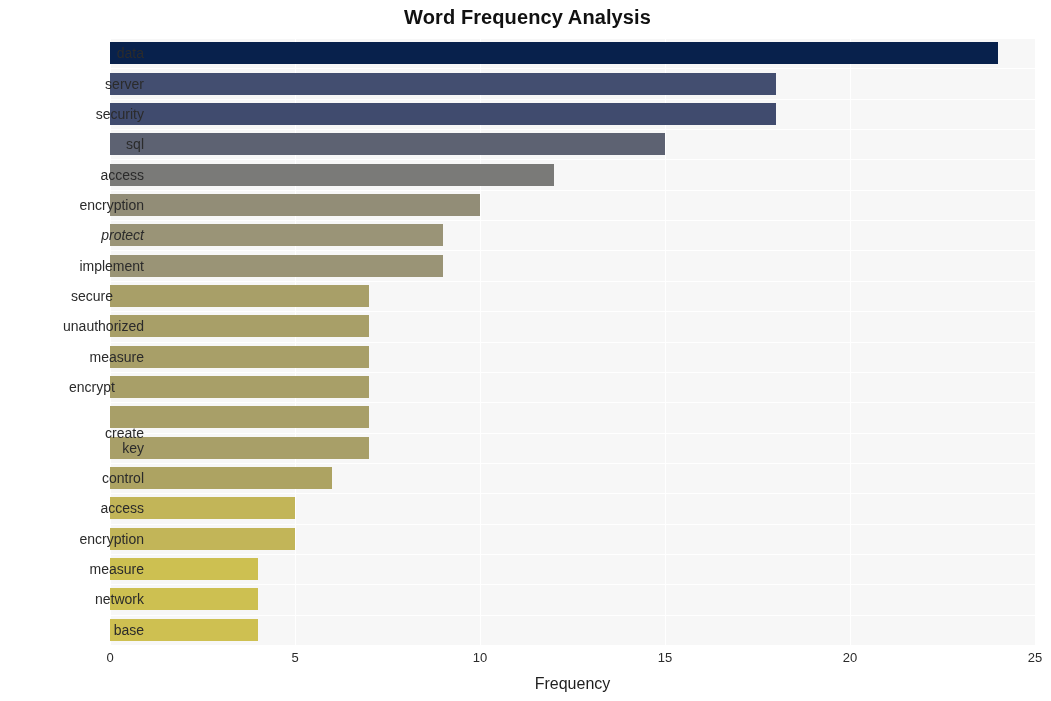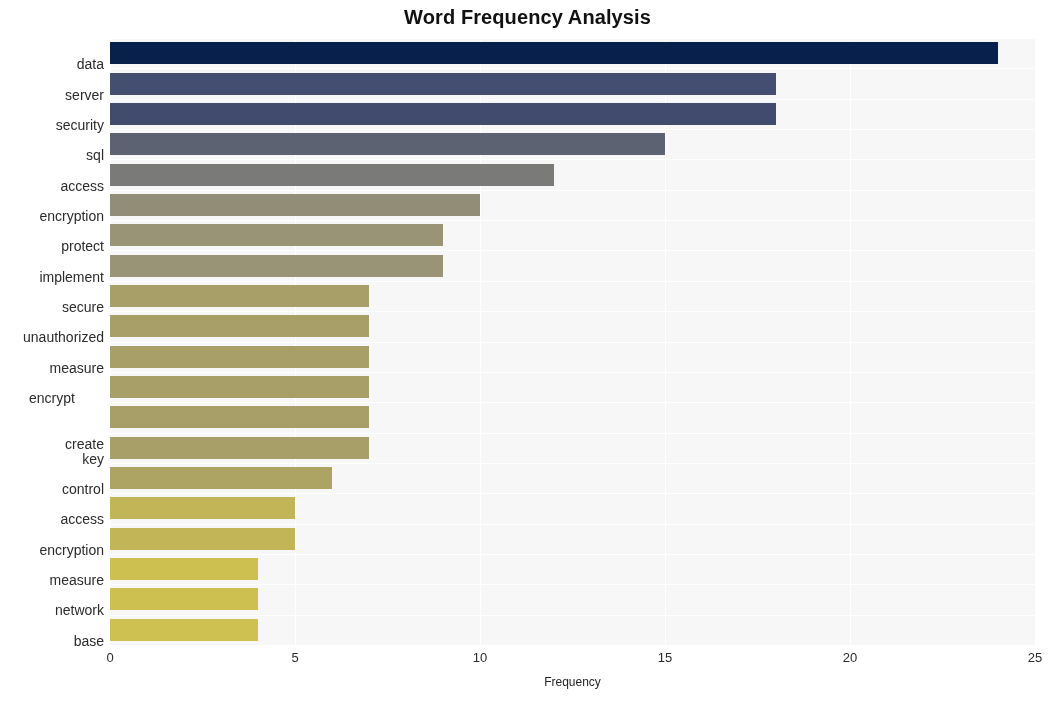--- a/index.html
+++ b/index.html
@@ -64,23 +64,24 @@
     width: 100%; height: 100%;
   }
   .bar {
     position: absolute;
     left: 0;
     height: 22px;
   }
   #ylabels {
     position: absolute;
     left: 0;
-    top: 49px;
+    top: 38px;
     width: 104px;
     height: 607px;
+    padding-left: 40px;
   }
   .ylabel {
     position: absolute;
     right: 0;
     width: 104px;
     text-align: right;
     font-size: 14px;
     color: #2b2b2b;
     line-height: 14px;
     white-space: nowrap;
@@ -99,21 +100,21 @@
     font-size: 13px;
     color: #2b2b2b;
     white-space: nowrap;
   }
   #xaxis-label {
     position: absolute;
     left: 110px;
     top: 675px;
     width: 925px;
     text-align: center;
-    font-size: 12px;
+    font-size: 16px;
     color: #1f1f1f;
   }
 </style>
 </head>
 <body>
 
 <div id="figure">
 
   <div id="chart-title">Word Frequency Analysis</div>
 
@@ -171,23 +172,23 @@
       </div>
   </div>
 
   <div id="ylabels">
       <div class="ylabel" style="top: 8.175px;">data</div>
       <div class="ylabel" style="top: 38.525px;">server</div>
       <div class="ylabel" style="top: 68.875px;">security</div>
       <div class="ylabel" style="top: 99.225px;">sql</div>
       <div class="ylabel" style="top: 129.575px;">access</div>
       <div class="ylabel" style="top: 159.925px;">encryption</div>
-      <div class="ylabel" style="top: 190.275px;">protect</div>
+      <div class="ylabel" style="top: 190.275px; font-style: italic;">protect</div>
       <div class="ylabel" style="top: 220.625px;">implement</div>
-      <div class="ylabel" style="top: 250.975px;">secure</div>
+      <div class="ylabel" style="top: 250.975px; text-align: center;">secure</div>
       <div class="ylabel" style="top: 281.325px;">unauthorized</div>
       <div class="ylabel" style="top: 311.675px;">measure</div>
       <div class="ylabel" style="top: 342.025px; text-align: center;">encrypt</div>
       <div class="ylabel" style="top: 372.375px; margin-top: 16px;">create</div>
       <div class="ylabel" style="top: 402.725px; margin-left: 31px;">key</div>
       <div class="ylabel" style="top: 433.075px;">control</div>
       <div class="ylabel" style="top: 463.425px;">access</div>
       <div class="ylabel" style="top: 493.775px;">encryption</div>
       <div class="ylabel" style="top: 524.125px;">measure</div>
       <div class="ylabel" style="top: 554.475px;">network</div>

